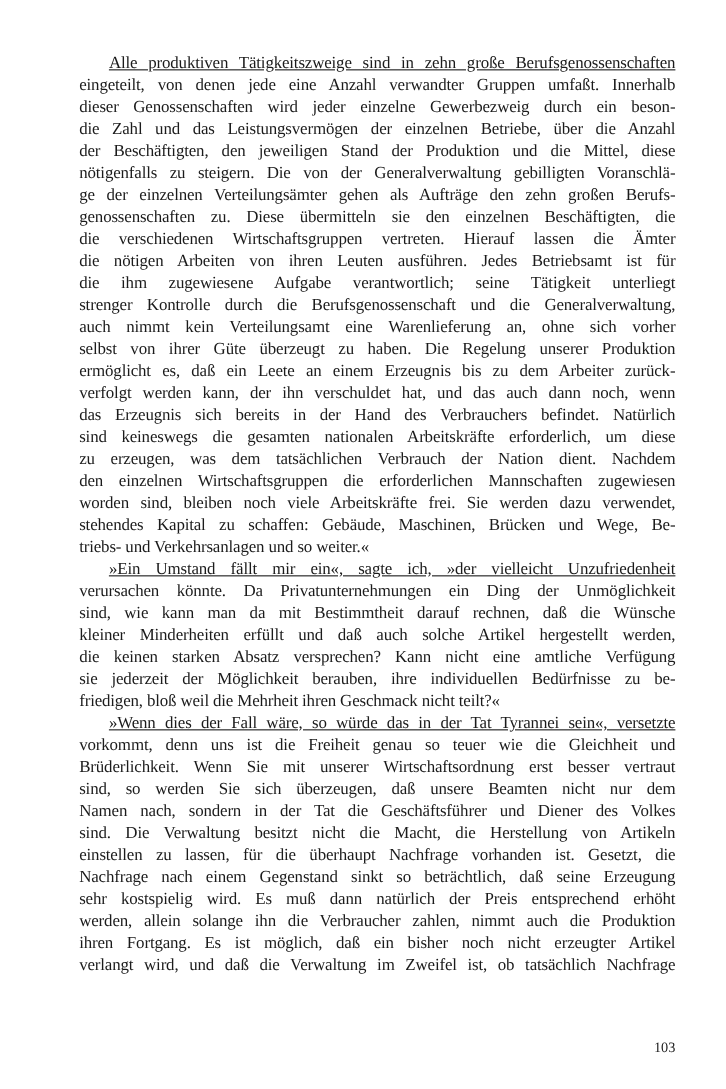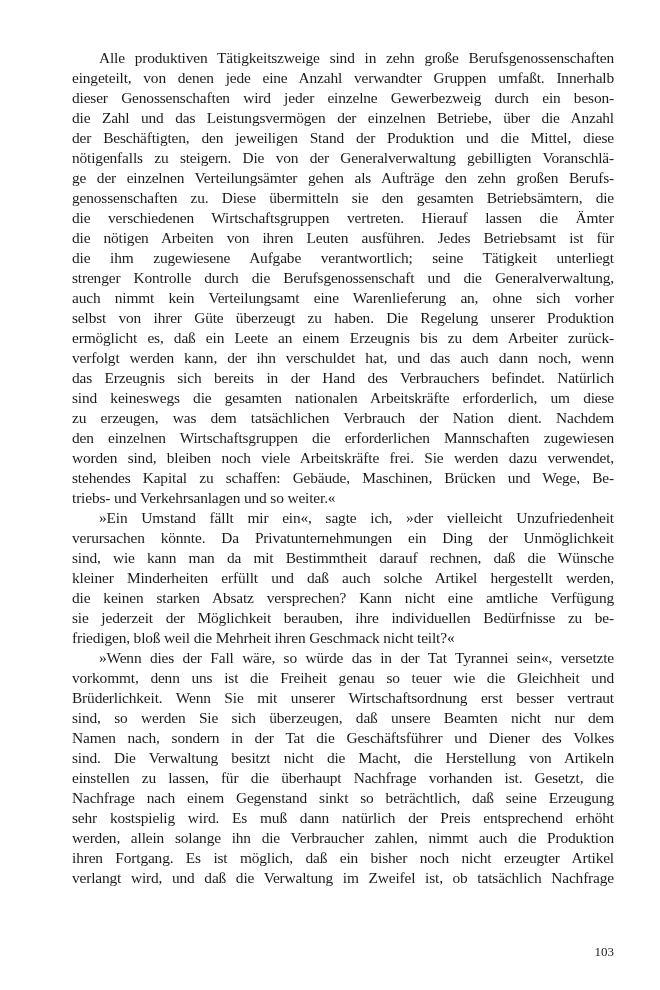--- a/index.html
+++ b/index.html
@@ -24,21 +24,21 @@
   .line {
     display: block;
     height: 20px;
     line-height: 20px;
     font-size: 15.4px;
     letter-spacing: -0.15px;
     text-align: justify;
     text-align-last: justify;
     white-space: nowrap;
   }
-  .line.indent { padding-left: 27px; }
+  .line.indent { padding-left: 27px; text-decoration: underline; }
   .line.endline { text-align-last: left; }
   .folio {
     position: absolute;
     left: 72px; top: 928px;
     width: 542px;
     text-align: right;
     font-size: 13px;
     color: #1b1b1b;
     margin-top: 16px;
   }
@@ -50,21 +50,21 @@
   <div class="text-block">
 
     <div class="para">
       <div class="line indent">Alle produktiven Tätigkeitszweige sind in zehn große Berufsgenossenschaften</div>
       <div class="line">eingeteilt, von denen jede eine Anzahl verwandter Gruppen umfaßt. Innerhalb</div>
       <div class="line">dieser Genossenschaften wird jeder einzelne Gewerbezweig durch ein beson-</div>
       <div class="line">die Zahl und das Leistungsvermögen der einzelnen Betriebe, über die Anzahl</div>
       <div class="line">der Beschäftigten, den jeweiligen Stand der Produktion und die Mittel, diese</div>
       <div class="line">nötigenfalls zu steigern. Die von der Generalverwaltung gebilligten Voranschlä-</div>
       <div class="line">ge der einzelnen Verteilungsämter gehen als Aufträge den zehn großen Berufs-</div>
-      <div class="line">genossenschaften zu. Diese übermitteln sie den gesamten Betriebsämtern, die</div>
+      <div class="line">genossenschaften zu. Diese übermitteln sie den einzelnen Beschäftigten, die</div>
       <div class="line">die verschiedenen Wirtschaftsgruppen vertreten. Hierauf lassen die Ämter</div>
       <div class="line">die nötigen Arbeiten von ihren Leuten ausführen. Jedes Betriebsamt ist für</div>
       <div class="line">die ihm zugewiesene Aufgabe verantwortlich; seine Tätigkeit unterliegt</div>
       <div class="line">strenger Kontrolle durch die Berufsgenossenschaft und die Generalverwaltung,</div>
       <div class="line">auch nimmt kein Verteilungsamt eine Warenlieferung an, ohne sich vorher</div>
       <div class="line">selbst von ihrer Güte überzeugt zu haben. Die Regelung unserer Produktion</div>
       <div class="line">ermöglicht es, daß ein Leete an einem Erzeugnis bis zu dem Arbeiter zurück-</div>
       <div class="line">verfolgt werden kann, der ihn verschuldet hat, und das auch dann noch, wenn</div>
       <div class="line">das Erzeugnis sich bereits in der Hand des Verbrauchers befindet. Natürlich</div>
       <div class="line">sind keineswegs die gesamten nationalen Arbeitskräfte erforderlich, um diese</div>

